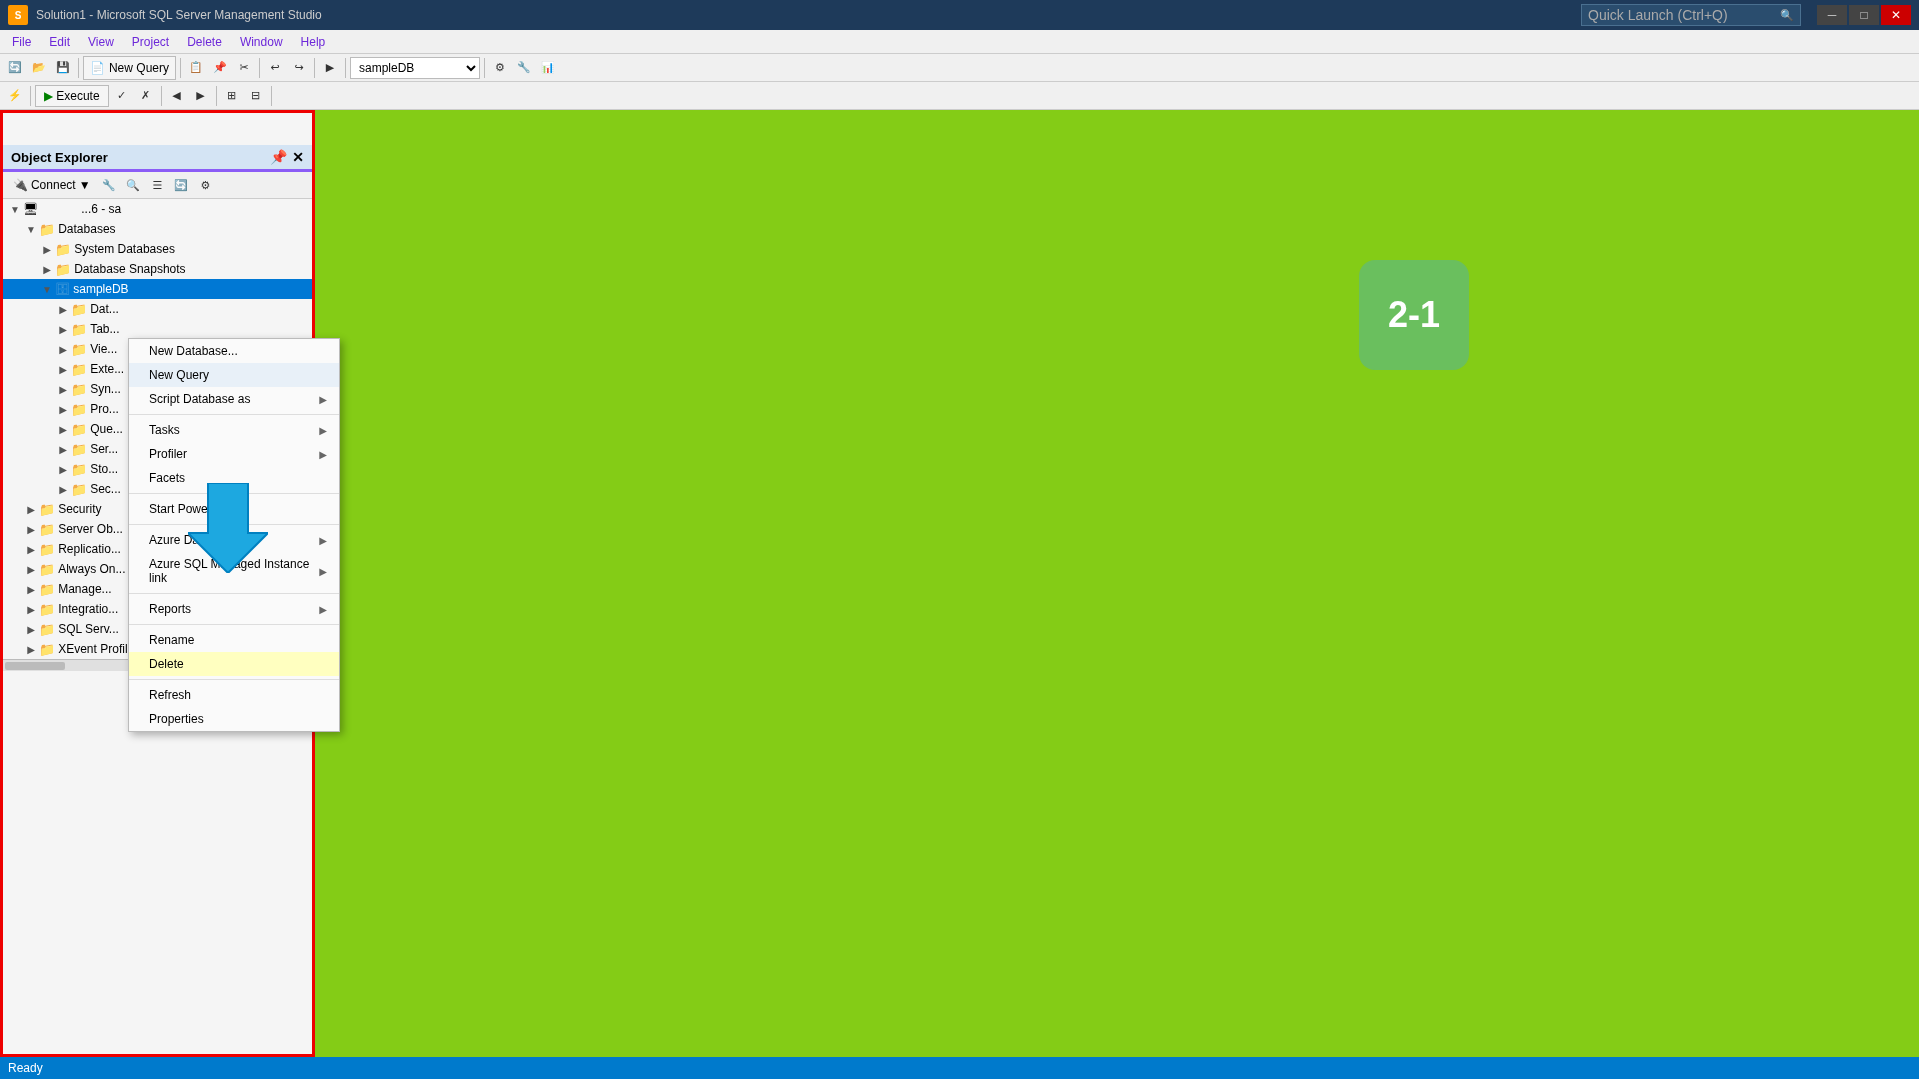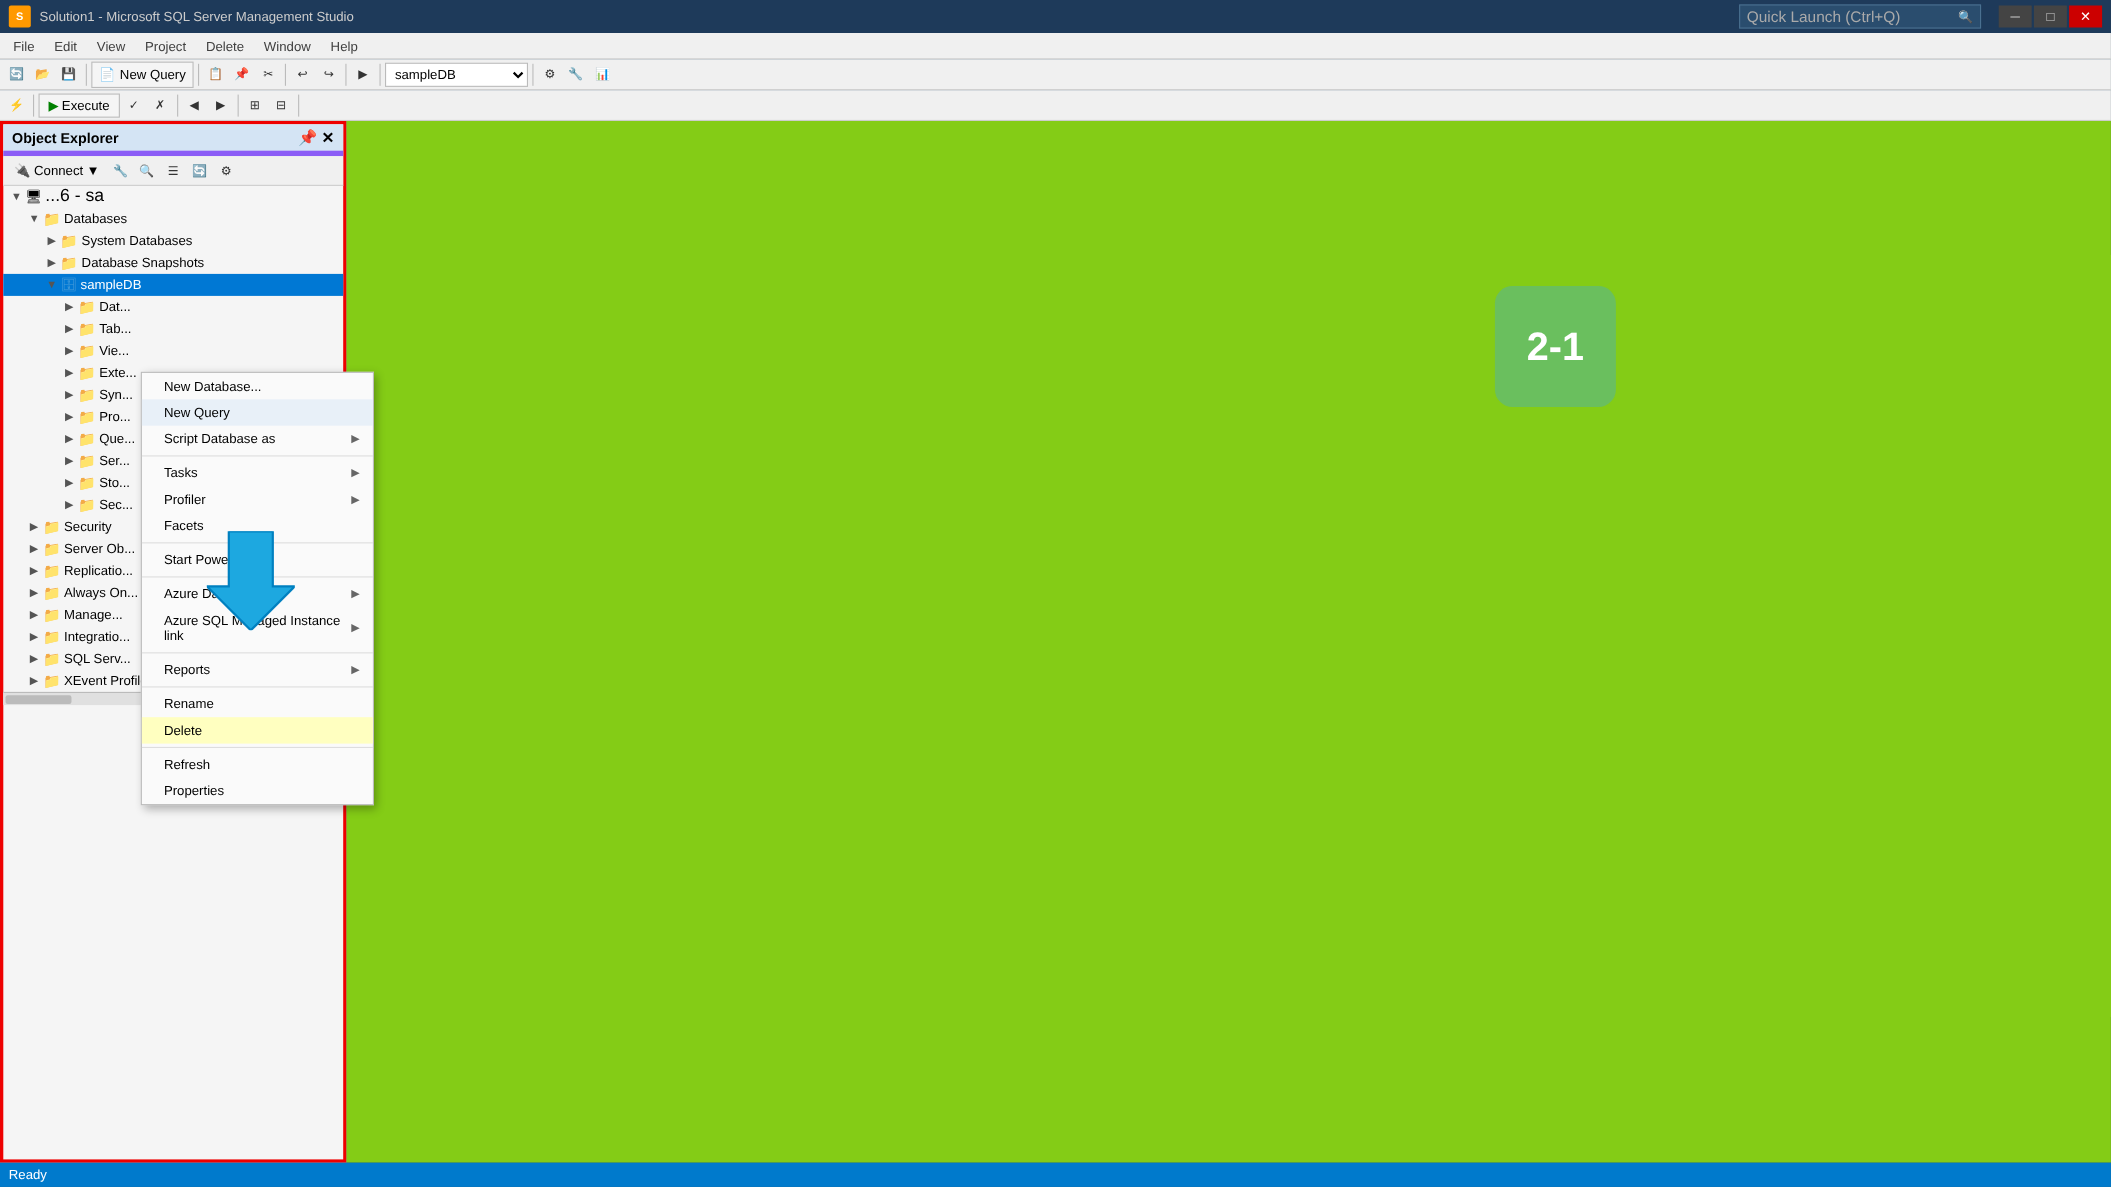--- a/index.html
+++ b/index.html
@@ -31,21 +31,21 @@
       background: #f0f0f0;
       display: flex;
       align-items: center;
       padding: 0 4px;
       gap: 2px;
       border-bottom: 1px solid #ccc;
     }
     .menu-item {
       padding: 2px 8px;
       cursor: pointer;
-      color: #404040;
+      color: #6d28d9;
       font-size: 12px;
     }
 
     
     #toolbar1 {
       height: 28px;
       background: #f0f0f0;
       display: flex;
       align-items: center;
       padding: 2px 4px;
@@ -123,23 +123,24 @@
       flex-direction: column;
       position: relative;
       border: 3px solid #e00;
     }
     #oe-header {
       background: #d4e4f4;
       padding: 4px 8px;
       display: flex;
       align-items: center;
       justify-content: space-between;
-      border-bottom: 5px solid #8b5cf6;
+      border-bottom: 3px solid #8b5cf6;
       font-size: 13px;
       font-weight: bold;
+      margin-top: 32px;
     }
     #oe-header .header-controls {
       display: flex;
       gap: 4px;
     }
     #oe-toolbar {
       display: flex;
       align-items: center;
       padding: 2px 4px;
       gap: 2px;
@@ -348,21 +349,21 @@
       <div class="toolbar-btn">🔧</div>
       <div class="toolbar-btn">🔍</div>
       <div class="toolbar-btn">☰</div>
       <div class="toolbar-btn">🔄</div>
       <div class="toolbar-btn">⚙</div>
     </div>
 
     <div class="tree-item" style="padding-left:4px;">
       <span class="expand-icon">▼</span>
       <span style="font-size:12px;margin-right:3px;">🖥</span>
-      <span style="font-size:16px;">...6 - sa</span>
+      <span style="font-size:12px;margin-left:40px;">...6 - sa</span>
     </div>
     <div class="tree-item" style="padding-left:20px;">
       <span class="expand-icon">▼</span>
       <span class="folder-icon">📁</span>
       <span>Databases</span>
     </div>
     <div class="tree-item" style="padding-left:36px;">
       <span class="expand-icon">▶</span>
       <span class="folder-icon">📁</span>
       <span>System Databases</span>

